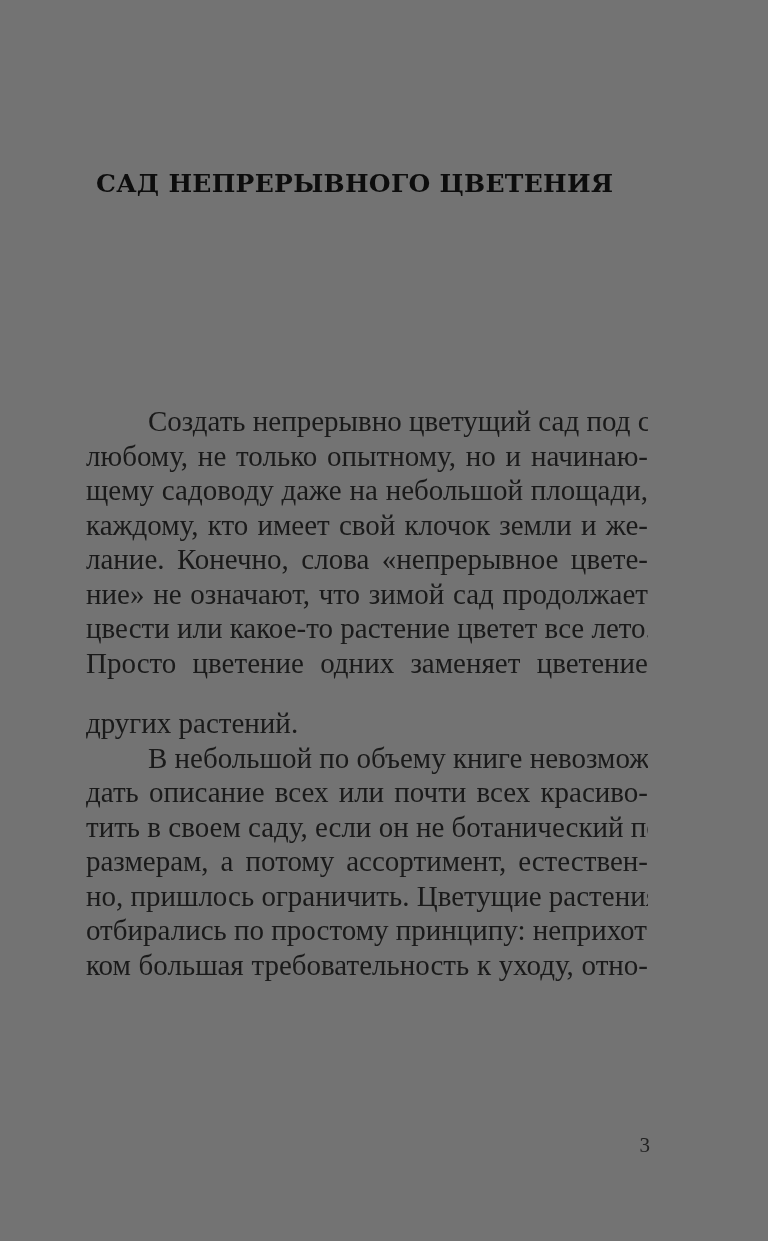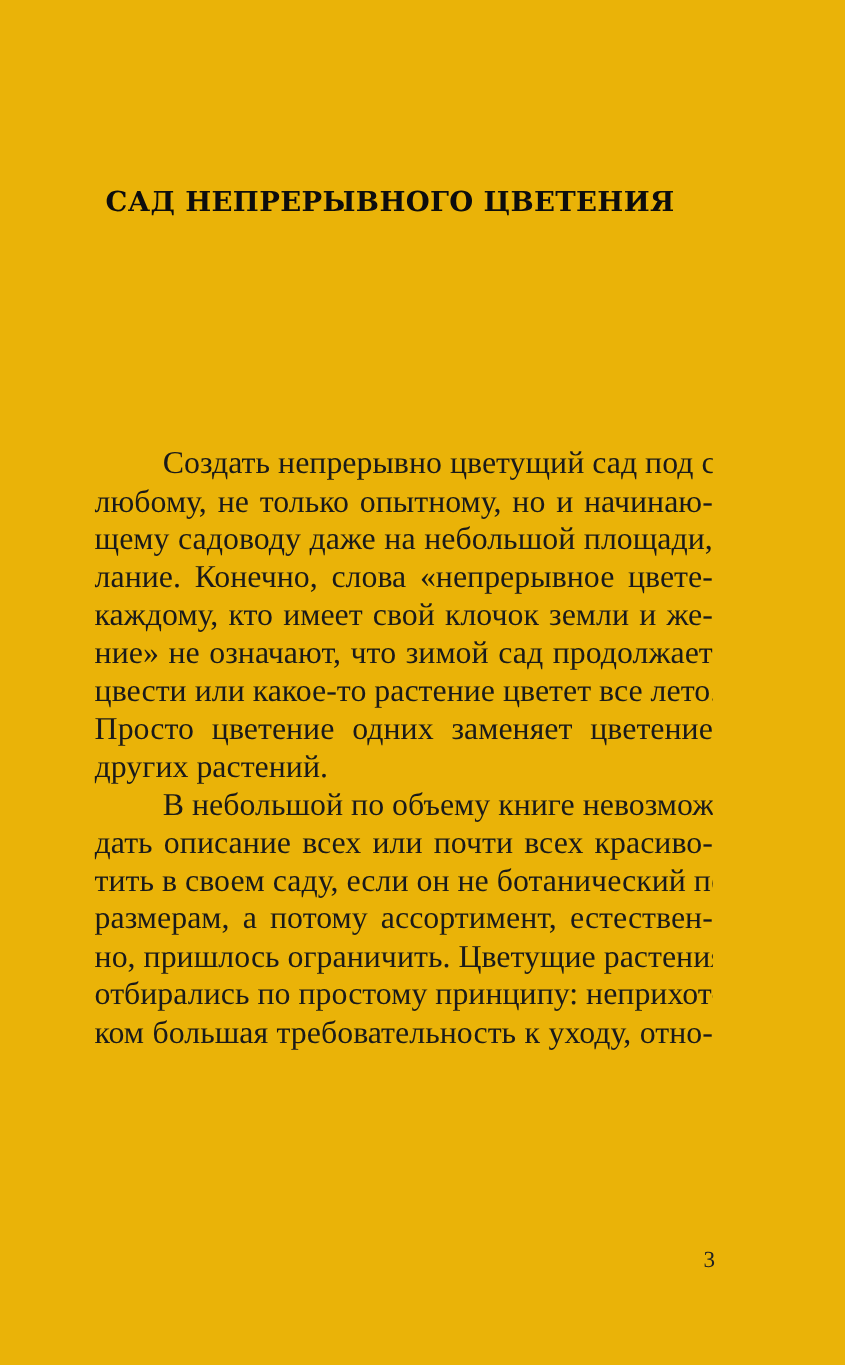--- a/index.html
+++ b/index.html
@@ -12,21 +12,21 @@
       height: 1241px;
       position: relative;
       overflow: hidden;
       color: #111111;
     }
     .page {
       position: absolute;
       left: 0; top: 0;
       width: 768px;
       height: 1241px;
-      background: #eab308;
+      background: #737373;
     }
     .chapter-title {
       position: absolute;
       left: 96px;
       top: 164px;
       width: 560px;
       font-family: "DejaVu Serif", "Liberation Serif", serif;
       font-weight: bold;
       font-size: 25px;
       letter-spacing: 0.3px;
@@ -50,20 +50,21 @@
       white-space: nowrap;
       text-align: justify;
       text-align-last: justify;
       overflow: hidden;
     }
     .line.indent {
       padding-left: 62px;
     }
     .line.last {
       text-align-last: left;
+      margin-top: 26px;
     }
     .page-number {
       position: absolute;
       left: 630px;
       top: 1133px;
       width: 20px;
       text-align: right;
       font-family: "Liberation Serif", "DejaVu Serif", serif;
       font-size: 21px;
       color: #222222;
@@ -74,22 +75,22 @@
 
 <div class="page">
 
   <div class="chapter-title">САД НЕПРЕРЫВНОГО ЦВЕТЕНИЯ</div>
 
   <div class="body-text">
     <div>
       <span class="line indent">Создать непрерывно цветущий сад под силу</span>
       <span class="line">любому, не только опытному, но и начинаю-</span>
       <span class="line">щему садоводу даже на небольшой площади,</span>
+      <span class="line">каждому, кто имеет свой клочок земли и же-</span>
       <span class="line">лание. Конечно, слова «непрерывное цвете-</span>
-      <span class="line">каждому, кто имеет свой клочок земли и же-</span>
       <span class="line">ние» не означают, что зимой сад продолжает</span>
       <span class="line">цвести или какое-то растение цветет все лето.</span>
       <span class="line">Просто цветение одних заменяет цветение</span>
       <span class="line last">других растений.</span>
     </div>
     <div>
       <span class="line indent">В небольшой по объему книге невозможно</span>
       <span class="line">дать описание всех или почти всех красиво-</span>
       <span class="line">тить в своем саду, если он не ботанический по</span>
       <span class="line">размерам, а потому ассортимент, естествен-</span>

